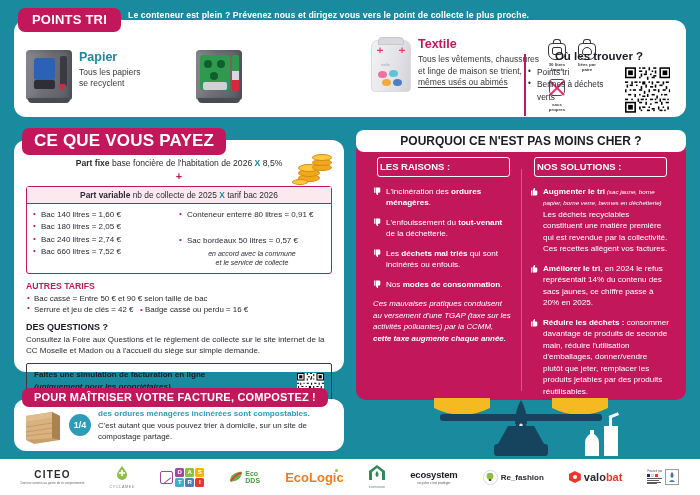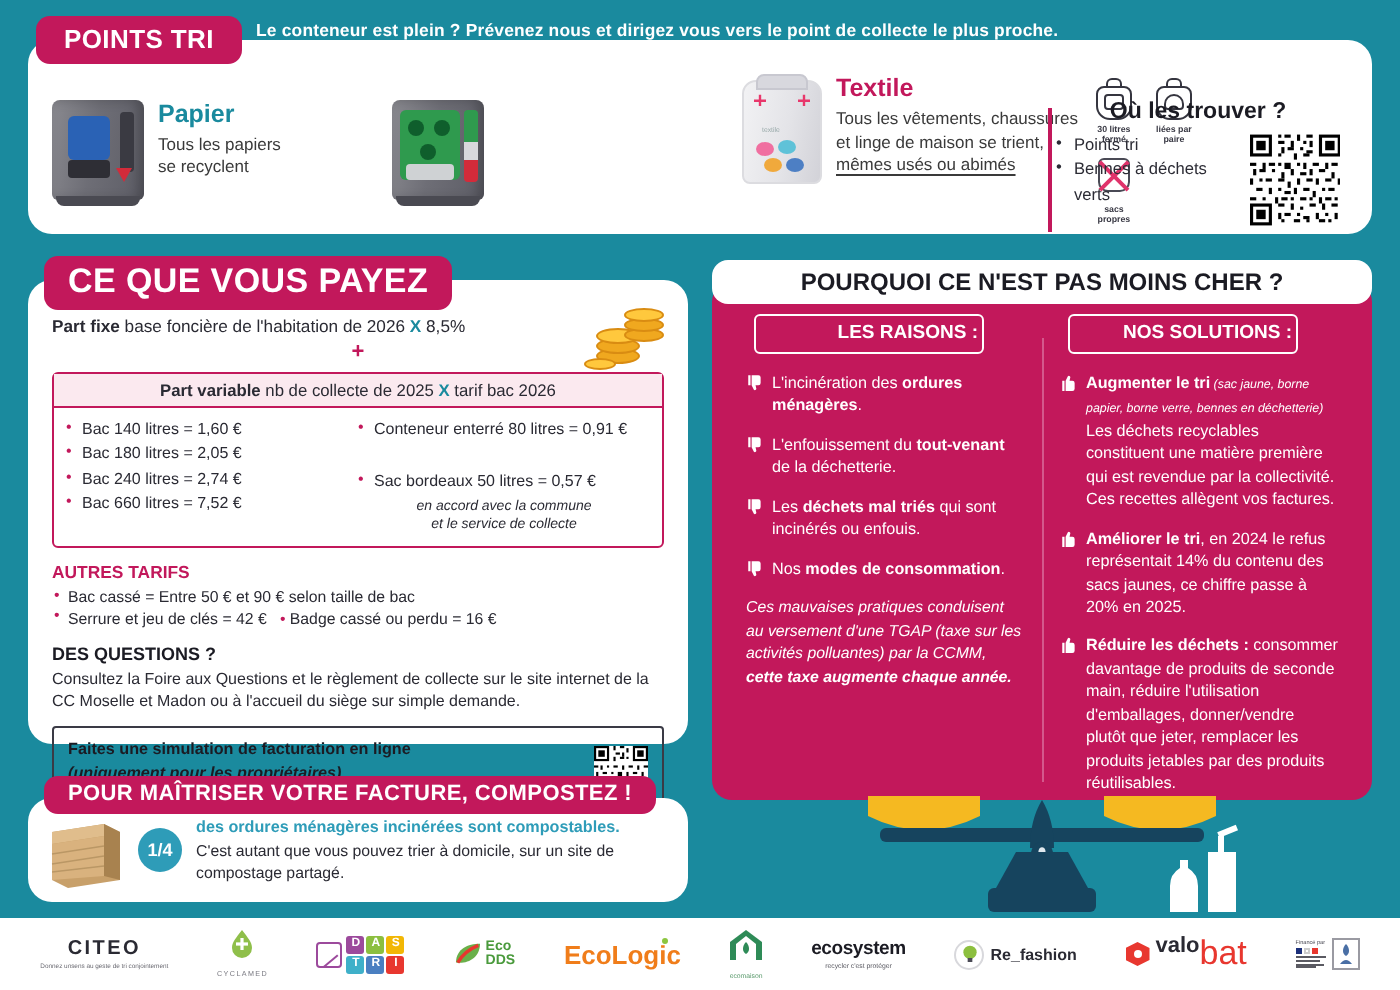--- a/index.html
+++ b/index.html
@@ -158,21 +158,21 @@
   #pay-pill { position:absolute; left:22px; top:128px; z-index:3; font-size:17px; }
   #pay-card { position:absolute; left:14px; top:140px; width:330px; height:232px; }
   #pay-inner { padding: 18px 12px 10px 12px; position:relative; height:100%; }
 
   .coins {
     position:absolute; right:8px; top:8px; width:46px; height:44px;
   }
   .coin { position:absolute; border-radius:50%; background:#f0a81f; border:1.5px solid #d98c12; }
   .coin-top { position:absolute; border-radius:50%; background:#ffc83d; border:1.5px solid #d98c12;}
 
-  #part-fixe { text-align:left; font-size:8.6px; color:#2a2a33; }
+  #part-fixe { text-align:center; font-size:8.6px; color:#2a2a33; }
   #plus-sign { text-align:center; color:#c2185b; font-weight:bold; font-size:11px; margin:2px 0 4px; }
 
   #variable-box { border:1.3px solid #c2185b; border-radius:3px; }
   #variable-head {
     background:#fbe9ef; text-align:center; font-size:8.4px; padding:3px 2px;
     border-bottom:1.3px solid #c2185b; color:#2a2a33;
   }
   #variable-body { display:flex; padding:5px 6px 6px 6px; }
   .var-col { flex:1; font-size:8px; color:#2a2a33; line-height:1.55; }
   .var-col ul { list-style:none; }
@@ -200,23 +200,23 @@
   }
   #why-pill span { font-size:12px; font-weight:bold; color:#1b1b23; }
   #why-card {
     position:absolute; left:356px; top:141px; width:330px; height:259px;
     background:#c2185b; border-radius:10px; padding:16px 8px 8px 8px;
     display:flex; gap:0;
   }
   #why-sep { position:absolute; left:50%; top:28px; width:1.4px; height:222px; background:#d4588c;}
   .why-col { flex:1; padding:0 9px; }
   .why-head {
-    border:1.4px solid #fff; border-radius:3px; text-align:right;
+    border:1.4px solid #fff; border-radius:3px; text-align:left;
     color:#fff; font-size:9.5px; font-weight:bold; padding:3px 2px 4px;
-    margin:0 20px 9px 4px;
+    margin:0 2px 9px 4px;
   }
   .why-item { display:flex; gap:4px; margin-bottom:8px; }
   .why-ico { flex:0 0 auto; width:9px; padding-top:1px; }
   .why-txt { font-size:8.1px; color:#fff; line-height:1.42; }
   .why-note { font-size:7.9px; color:#fff; font-style:italic; line-height:1.45; margin-top:6px;}
   .tiny-it { font-size:6.2px; font-style:italic; }
 
   
   .thumb { width:9px; height:9px; display:block; }
 
@@ -280,21 +280,21 @@
   .refashion-c{width:15px;height:15px;border-radius:50%;border:1px solid #d8d8dc;
                display:flex;align-items:center;justify-content:center;}
   .refashion-t{font-size:8px;font-weight:bold;color:#2a2a33;}
 
   .valobat-w{display:flex;align-items:center;gap:3px;}
   .valo-hex{width:12px;height:12px;background:#e8372f;
             clip-path:polygon(50% 0,100% 25%,100% 75%,50% 100%,0 75%,0 25%);
             display:flex;align-items:center;justify-content:center;}
   .valo-hex i{width:4px;height:4px;background:#fff;border-radius:50%;display:block;}
   .valo-t1{font-size:11px;font-weight:bold;color:#2a2a33;}
-  .valo-t2{font-size:17px;font-weight:normal;color:#e8372f;}
+  .valo-t2{font-size:11px;font-weight:bold;color:#e8372f;}
 
   .rf-w{display:flex;gap:2px;align-items:center;}
   .rf-l{text-align:left;}
   .rf-h{font-size:2.8px;color:#4a4a55;}
   .rf-b{display:flex;gap:1px;margin:1px 0;}
   .rf-sq{width:3px;height:3px;}
   .rf-lines{width:16px;}
   .rf-line{height:1px;background:#5a5a62;margin-bottom:.8px;}
   .rf-r{width:14px;height:16px;border:.8px solid #9a9aa2;display:flex;
         align-items:center;justify-content:center;}

